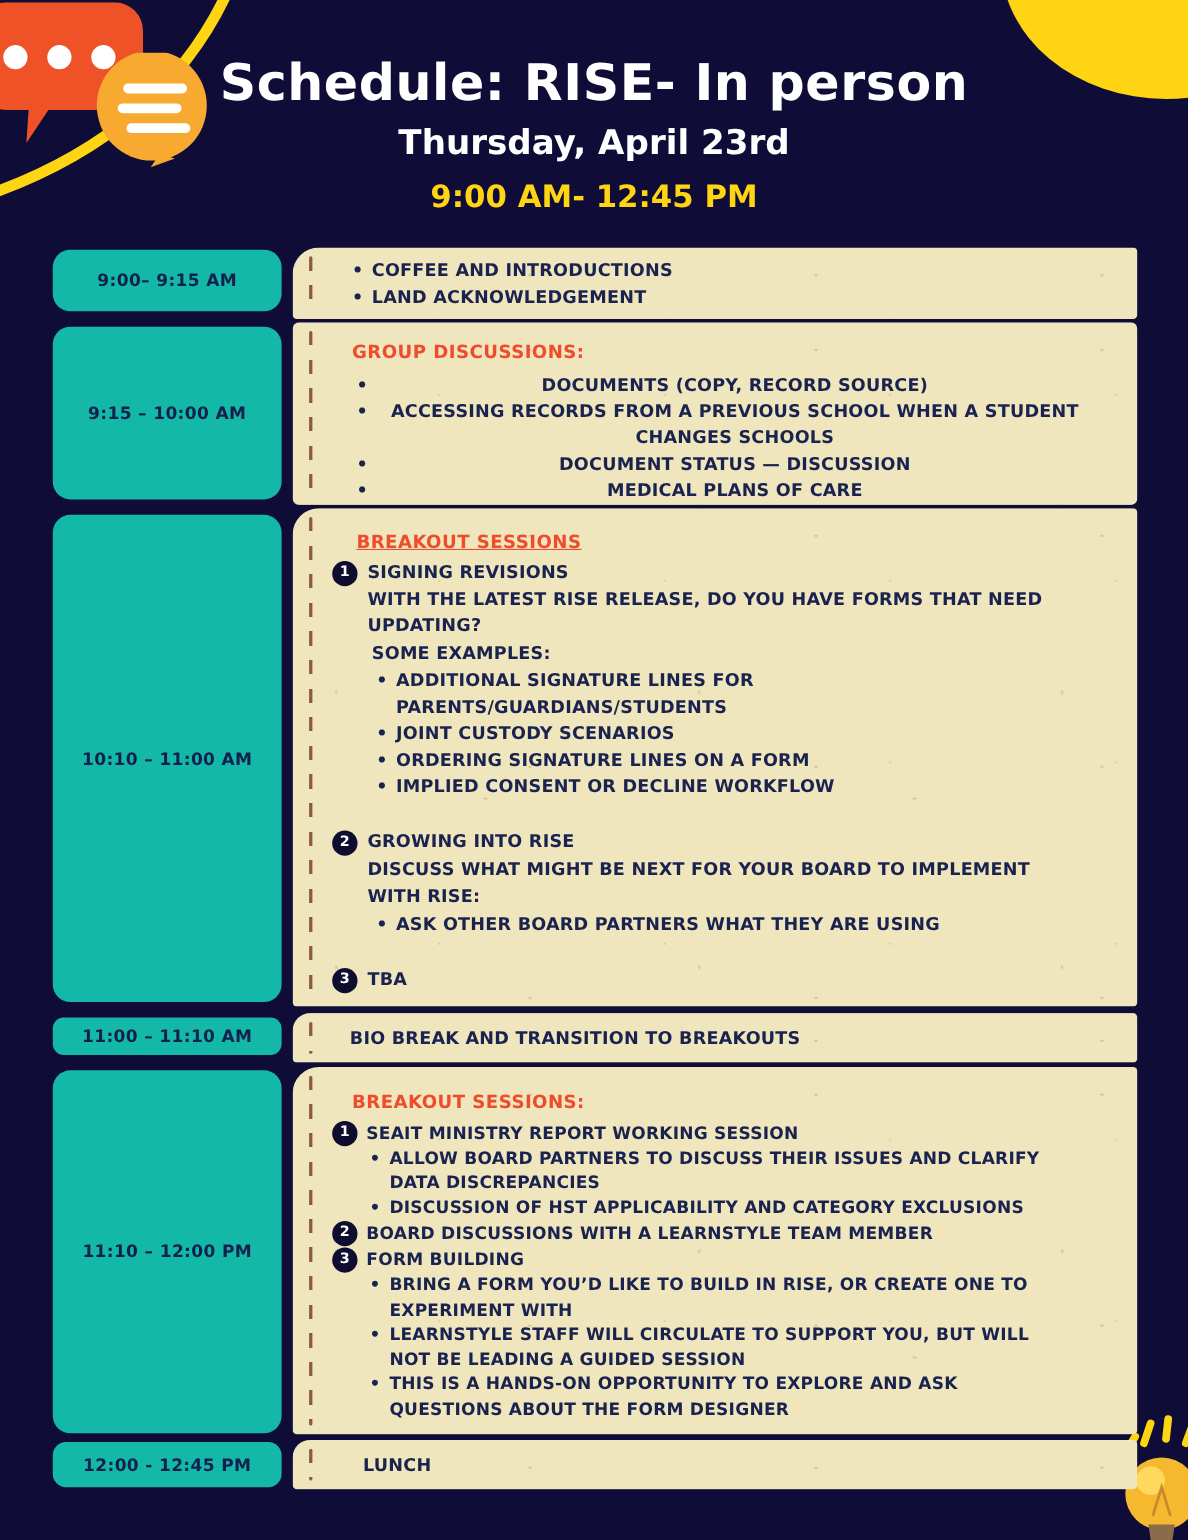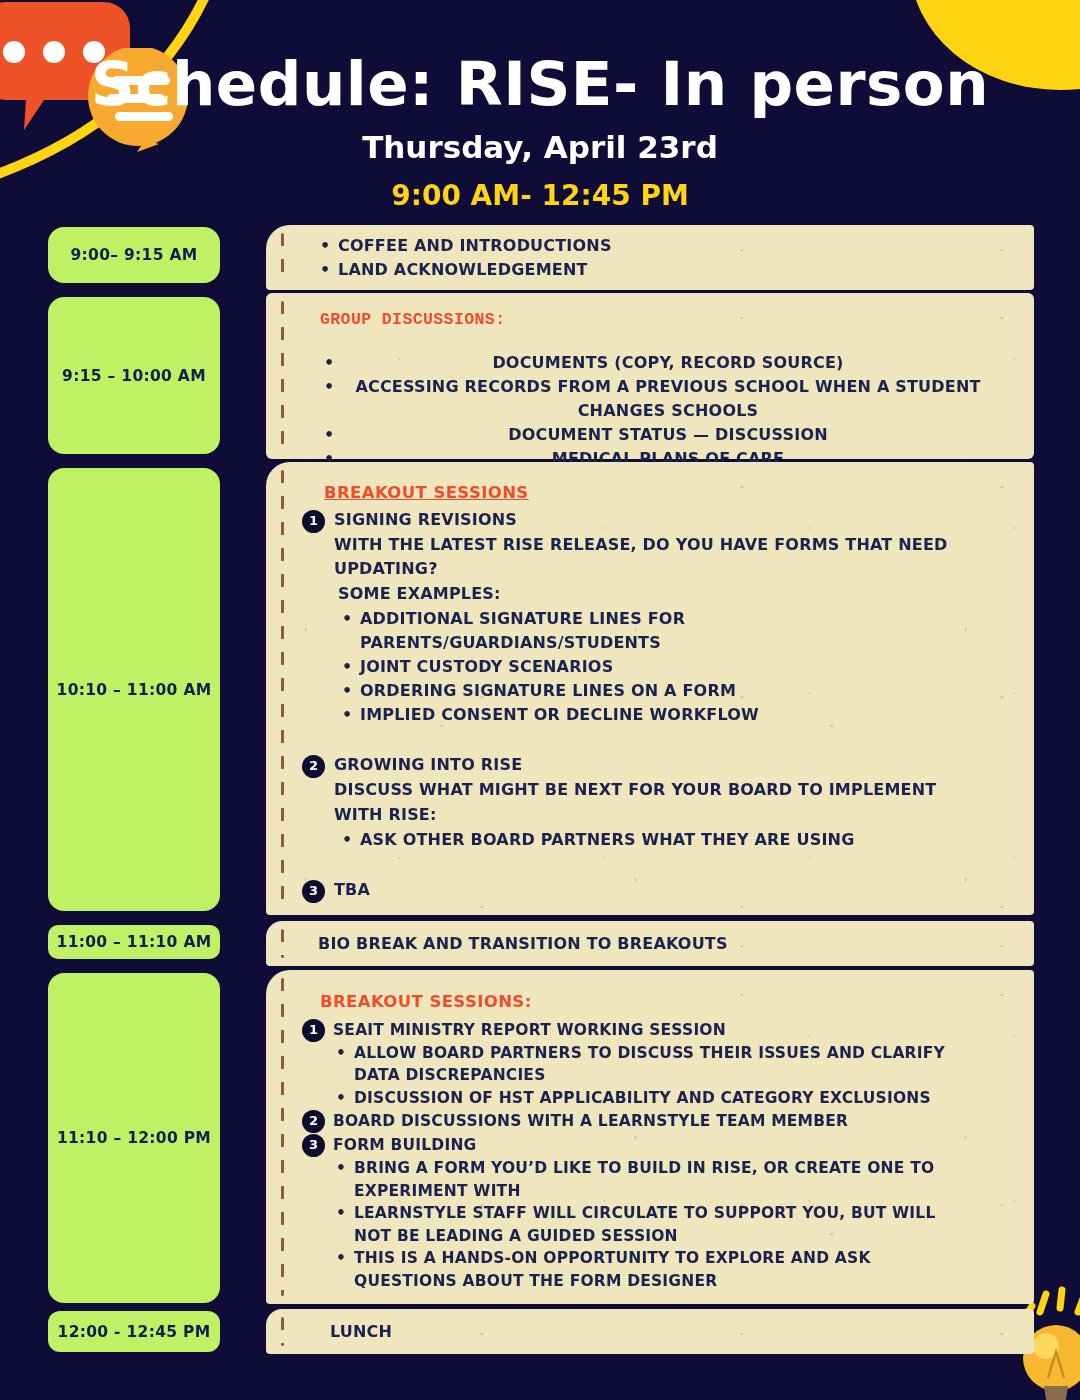--- a/index.html
+++ b/index.html
@@ -5,29 +5,29 @@
   * { margin:0; padding:0; box-sizing:border-box; }
   html,body { background:#0f0d38; }
   .canvas {
     position:relative; width:1080px; height:1400px; overflow:hidden;
     background:#0f0d38;
     font-family:"DejaVu Sans","Liberation Sans",sans-serif;
     font-weight:bold;
   }
   
   .hdr { position:absolute; left:0; top:48px; width:100%; text-align:center; color:#ffffff; z-index:3; }
-  .hdr .title    { font-size:61px; letter-spacing:.5px; }
+  .hdr .title    { font-size:46px; letter-spacing:.5px; }
   .hdr .subtitle { font-size:31px; margin-top:10px; }
   .hdr .timerange{ font-size:28px; margin-top:14px; color:#ffd412; }
   
   .deco { position:absolute; z-index:1; }
   
   .chip {
-    position:absolute; left:48px; width:172px; z-index:2;
-    background:#bef264; border-radius:16px;
+    position:absolute; left:48px; width:208px; z-index:2;
+    background:#14b8a6; border-radius:16px;
     color:#122050; font-size:15.5px; letter-spacing:.3px;
     display:flex; align-items:center; justify-content:center; text-align:center;
   }
   .block {
     position:absolute; left:266px; width:768px; z-index:2;
     background-color:#f0e6bd;
     background-image:
       radial-gradient(3px 2px at 83% 12%, rgba(146,96,44,.45), transparent 70%),
       radial-gradient(2px 4px at 12% 67%, rgba(146,96,44,.35), transparent 70%),
       radial-gradient(4px 2px at 45% 88%, rgba(120,70,30,.28), transparent 70%),
@@ -42,21 +42,21 @@
     opacity:.85;
   }
   .orange-head { color:#ef4c2c; font-size:16.5px; letter-spacing:.4px; }
   ul { list-style:none; }
   li { position:relative; padding-left:22px; line-height:1.5; max-width:660px; }
   li::before { content:"•"; position:absolute; left:4px; top:0; }
   
   .b1 { display:flex; flex-direction:column; justify-content:center; padding-left:50px; }
   
   .b2 { padding:17px 40px 0 54px; }
-  .b2 .orange-head { margin-bottom:22px;font-family:Liberation Mono, monospace; }
+  .b2 .orange-head { margin-bottom:9px; }
   .b2 li { max-width:700px;text-align:center; }
   
   .b3 { padding:18px 30px 0 36px; line-height:1.55; }
   .b3 .orange-head { margin-left:22px; margin-bottom:2px;text-decoration:underline; }
   .session-head { display:flex; align-items:flex-start; gap:9px; }
   .num {
     flex:0 0 auto; width:23px; height:23px; margin-top:2px; border-radius:50%;
     background:#0e0c2f; color:#ffffff; font-size:13px;
     display:inline-flex; align-items:center; justify-content:center;
   }

